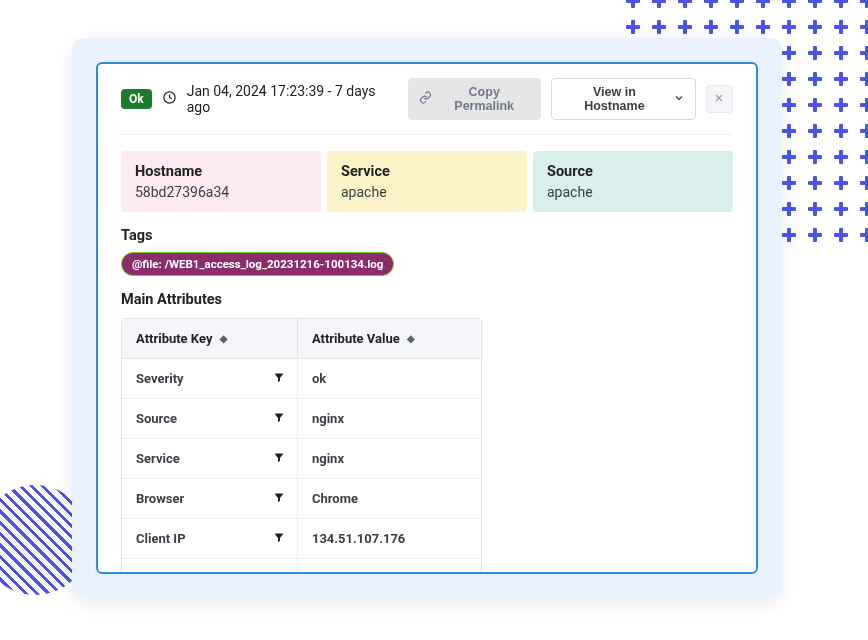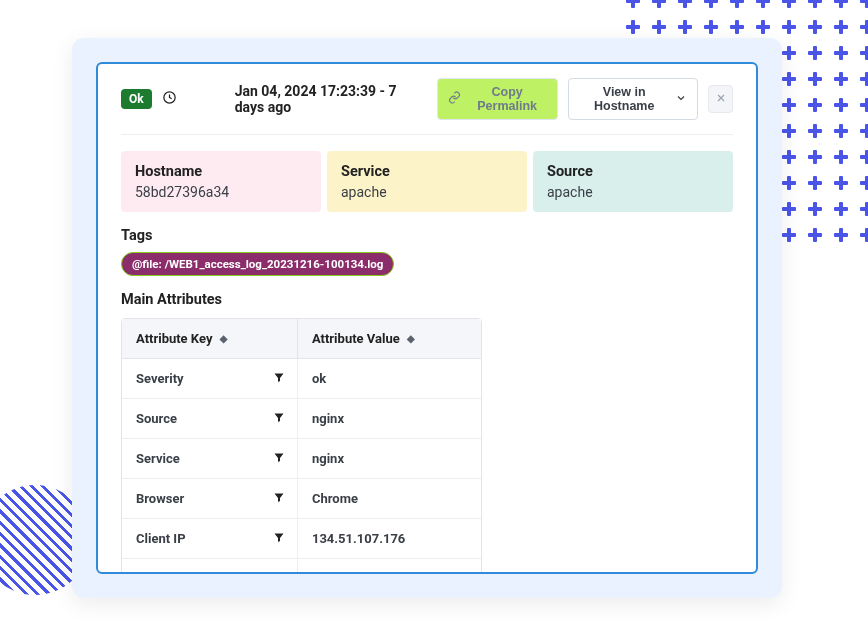--- a/index.html
+++ b/index.html
@@ -85,39 +85,38 @@
     color: #fff;
     font-weight: 700;
     font-size: 12px;
     padding: 3px 8px;
     border-radius: 4px;
   }
   .clock-icon { flex: 0 0 auto; color: #222; }
   .timestamp {
     font-size: 14px;
     color: #222;
-    font-weight: 700;
+    font-weight: 400;
     flex: 1 1 auto;
-    margin-left: 48px;
   }
   .btn {
     font-size: 12.5px;
     border-radius: 4px;
     border: 1px solid #d5dbe2;
     background: #fff;
     color: #3a3f47;
     padding: 6px 10px;
     display: inline-flex;
     align-items: center;
     gap: 6px;
     cursor: pointer;
     font-weight: 600;
   }
   .btn.copy {
-    background: #bef264;
+    background: #e5e5e5;
     color: #6f7a8c;
     border-color: #e0e6ee;
   }
   .btn.close {
     width: 28px; height: 28px;
     padding: 0;
     justify-content: center;
     background: #f3f5f8;
     color: #9aa3af;
     border-color: #e6e9ee;

